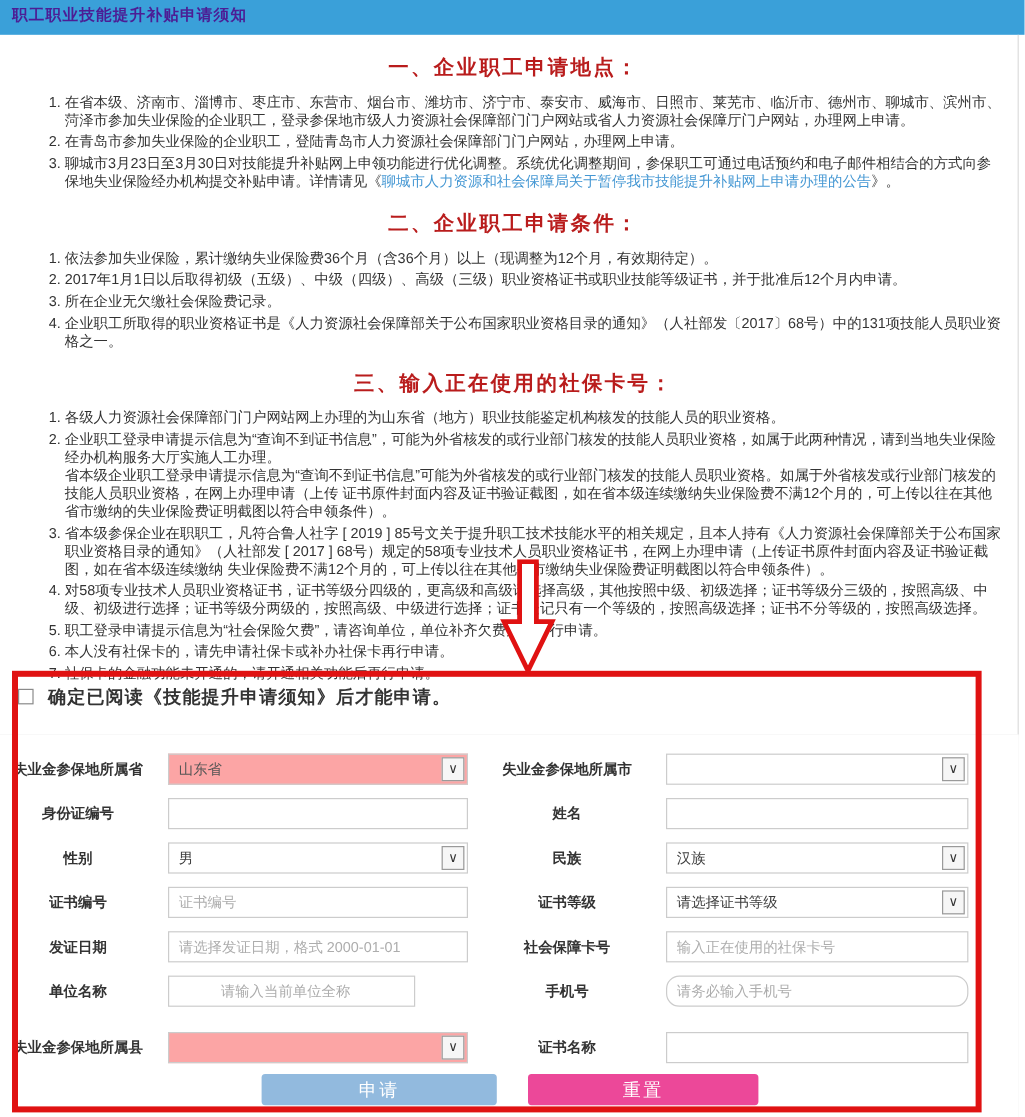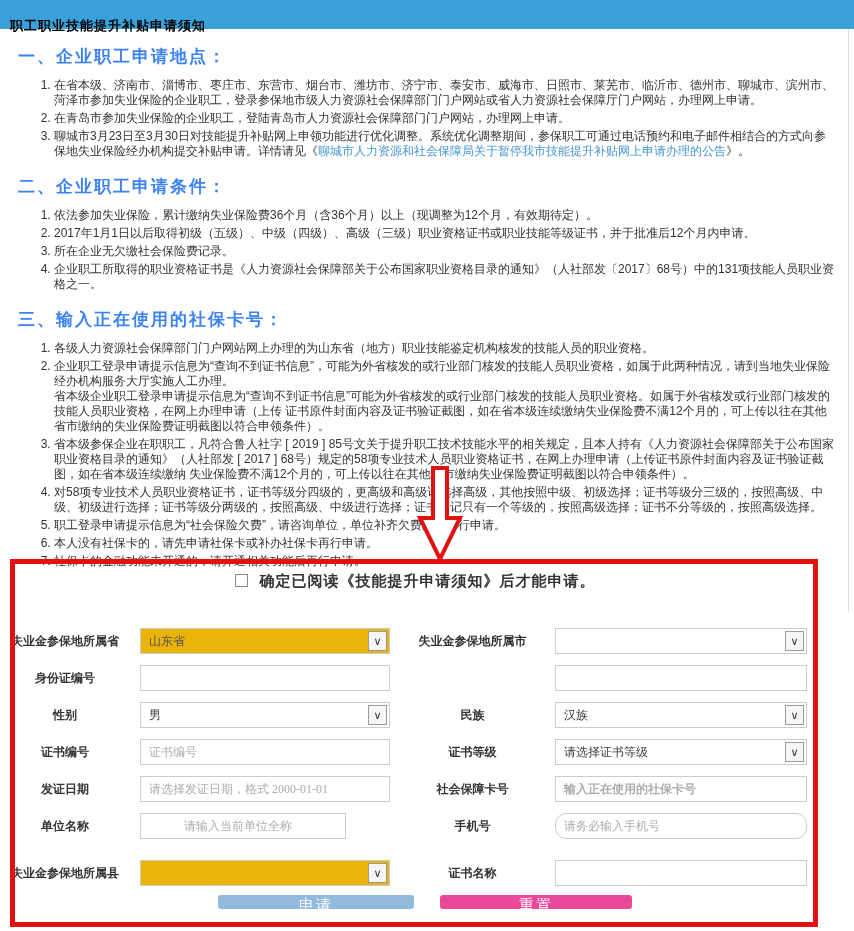--- a/index.html
+++ b/index.html
@@ -2,48 +2,48 @@
 <html><head>
 <meta charset="utf-8">
 <style>
   * { box-sizing: border-box; }
   html,body { margin:0; padding:0; background:#fff; }
   body { font-family:"Liberation Sans","DejaVu Sans",sans-serif; }
   .page { position:relative; width:854px; height:931px; background:#fff; overflow:hidden; }
 
   
   .topbar { position:absolute; left:0; top:0; width:854px; height:29px; background:#3aa0d9; }
-  .topbar .title { position:absolute; left:10px; top:4px; font-size:13px; color:#000000; font-weight:bold; letter-spacing:1px;margin-top:13px; }
+  .topbar .title { position:absolute; left:10px; top:4px; font-size:13px; color:#4c1d95; font-weight:bold; letter-spacing:1px; }
 
   
   .notice { position:absolute; left:0; top:29px; width:848px; height:539px; overflow:hidden; padding:0 10px 0 18px; }
-  .sec-heading { font-size:17px; font-weight:bold; color:#3b82f6; margin:16px 0 10px 0; letter-spacing:2px; }
+  .sec-heading { font-size:17px; font-weight:bold; color:#b91c1c; margin:16px 0 10px 0; letter-spacing:2px;text-align:center; }
   ol.nlist { margin:0 0 4px 0; padding-left:36px; font-size:12px; line-height:15px; color:#333; }
   ol.nlist li { margin:0 0 3px 0; }
   .link { color:#4497d3; text-decoration:none; cursor:pointer; }
   .divider { position:absolute; left:0; top:612px; width:849px; height:1px; background:#e3e3e3; }
   .right-line { position:absolute; left:848px; top:29px; width:1px; height:902px; background:#ddd; }
 
   
-  .confirm-row { position:absolute; left:15px; top:572px; width:800px; text-align:center; z-index:3; }
+  .confirm-row { position:absolute; left:15px; top:572px; width:800px; text-align:left; z-index:3; }
   .checkbox { display:inline-block; width:13px; height:13px; border:1px solid #8a8a8a; background:#fff; vertical-align:-1px; margin-right:12px; cursor:pointer; }
   .confirm-text { font-size:15px; font-weight:bold; color:#333; letter-spacing:1px; }
 
   
   .form-area { position:absolute; left:0; top:612px; width:849px; height:319px; background:#fff; }
   .flabel { position:absolute; font-size:12px; font-weight:bold; color:#333; line-height:26px; text-align:center; white-space:nowrap; }
   .txt { position:absolute; height:26px; border:1px solid #ccc; background:#fff; font-size:12px; color:#333; padding:0 8px; font-family:inherit; outline:none; }
   .txt::placeholder { color:#adadad; opacity:1; }
   .sel { position:absolute; height:26px; border:1px solid #ccc; background:#fff; font-size:12px; color:#3c3c3c; cursor:pointer; }
   .sel .sel-val { position:absolute; left:8px; top:0; line-height:24px; white-space:nowrap; }
   .sel .sel-btn { position:absolute; right:2px; top:2px; width:19px; height:20px; border:1px solid #9a9a9a; background:#f6f6f6; text-align:center; line-height:19px; font-size:11px; color:#333; }
-  .sel.disabled { background:#eab308; }
+  .sel.disabled { background:#fca5a5; }
   .sel.disabled .sel-val { color:#555; }
 
-  .btn { position:absolute; height:14px; border:none; border-radius:3px; color:#fff; font-size:15px; font-family:inherit; letter-spacing:2px; cursor:pointer; }
+  .btn { position:absolute; height:26px; border:none; border-radius:3px; color:#fff; font-size:15px; font-family:inherit; letter-spacing:2px; cursor:pointer; }
   .btn-apply { left:218px; top:283px; width:196px; background:#92bade; }
   .btn-reset { left:440px; top:283px; width:192px; background:#ec4899;font-family:Liberation Mono, monospace; }
 
   
   .red-box { position:absolute; left:10px; top:559px; width:808px; height:368px; border:5px solid #e01212; z-index:2; pointer-events:none; }
   .arrow { position:absolute; left:415px; top:466px; z-index:2; pointer-events:none; }
 </style>
 </head>
 <body>
 
@@ -100,20 +100,21 @@
       <span class="sel-btn">∨</span>
     </div>
     <div class="flabel" style="left:400px;top:16px;width:145px">失业金参保地所属市</div>
     <div class="sel" style="left:555px;top:16px;width:252px">
       <span class="sel-val"></span>
       <span class="sel-btn">∨</span>
     </div>
 
     <div class="flabel" style="left:0;top:53px;width:130px">身份证编号</div>
     <input class="txt" style="left: 140px; top: 53px; width: 250px;">
+    <div class="flabel" style="left:400px;top:53px;width:145px">姓名</div>
     <input class="txt" style="left: 555px; top: 53px; width: 252px;">
 
     <div class="flabel" style="left:0;top:90px;width:130px">性别</div>
     <div class="sel" style="left:140px;top:90px;width:250px">
       <span class="sel-val">男</span>
       <span class="sel-btn">∨</span>
     </div>
     <div class="flabel" style="left:400px;top:90px;width:145px">民族</div>
     <div class="sel" style="left:555px;top:90px;width:252px">
       <span class="sel-val">汉族</span>
@@ -122,23 +123,23 @@
 
     <div class="flabel" style="left:0;top:127px;width:130px">证书编号</div>
     <input class="txt" style="left: 140px; top: 127px; width: 250px;" placeholder="证书编号">
     <div class="flabel" style="left:400px;top:127px;width:145px">证书等级</div>
     <div class="sel" style="left:555px;top:127px;width:252px">
       <span class="sel-val">请选择证书等级</span>
       <span class="sel-btn">∨</span>
     </div>
 
     <div class="flabel" style="left:0;top:164px;width:130px">发证日期</div>
-    <input class="txt" style="left: 140px; top: 164px; width: 250px; font-family: Liberation Serif, serif;" placeholder="请选择发证日期，格式 2000-01-01">
+    <input class="txt" style="left: 140px; top: 164px; width: 250px;" placeholder="请选择发证日期，格式 2000-01-01">
     <div class="flabel" style="left:400px;top:164px;width:145px">社会保障卡号</div>
-    <input class="txt" style="left: 555px; top: 164px; width: 252px; font-weight: bold;" placeholder="输入正在使用的社保卡号">
+    <input class="txt" style="left: 555px; top: 164px; width: 252px;" placeholder="输入正在使用的社保卡号">
 
     <div class="flabel" style="left:0;top:201px;width:130px">单位名称</div>
     <input class="txt" style="left: 140px; top: 201px; width: 206px; padding-left: 43px;" placeholder="请输入当前单位全称">
     <div class="flabel" style="left:400px;top:201px;width:145px">手机号</div>
     <input class="txt" style="left: 555px; top: 201px; width: 252px; border-radius: 11px;" placeholder="请务必输入手机号">
 
     <div class="flabel" style="left:0;top:248px;width:130px">失业金参保地所属县</div>
     <div class="sel disabled" style="left:140px;top:248px;width:250px">
       <span class="sel-val"></span>
       <span class="sel-btn">∨</span>

